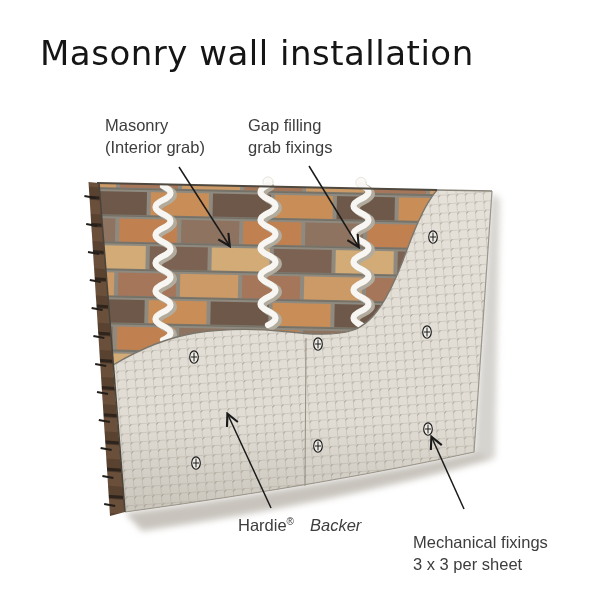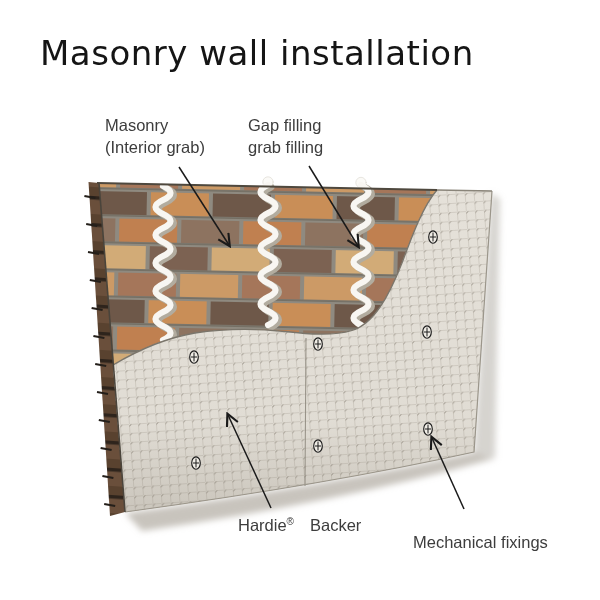--- a/index.html
+++ b/index.html
@@ -5,21 +5,21 @@
   html,body{margin:0;padding:0;background:#fff;}
   .stage{position:relative;width:576px;height:600px;background:#ffffff;overflow:hidden;}
   .illu{position:absolute;left:0;top:0;width:600px;height:600px;}
   .title{position:absolute;left:40px;top:33px;
          font-family:"DejaVu Sans",sans-serif;font-size:34px;line-height:1.2;
          font-weight:400;letter-spacing:.5px;color:#151515;white-space:nowrap;}
   .callout{position:absolute;font-family:"Liberation Sans",sans-serif;
            font-size:16.5px;line-height:21.5px;color:#3d3d3d;white-space:nowrap;}
   .callout span{display:inline;margin-left:16px;}
   sup.reg{font-size:10px;line-height:0;}
-  .rest{margin-left:4px;}
+  .rest{margin-left:4px;font-style:italic;}
   #c-masonry{left:105px;top:115px;}
   #c-gap{left:248px;top:115px;}
   #c-hardie{left:222px;top:515px;}
   #c-fix{left:413px;top:532px;}
 </style>
 </head>
 <body>
 
 <div class="stage">
 
@@ -168,24 +168,25 @@
 
   <div class="title">Masonry wall installation</div>
 
   <div class="callout" id="c-masonry">
     <div>Masonry</div>
     <div>(Interior grab)</div>
   </div>
 
   <div class="callout" id="c-gap">
     <div>Gap filling</div>
-    <div>grab filling</div>
+    <div>grab fixings</div>
   </div>
 
   <div class="callout" id="c-hardie">
     <div><span>Hardie</span><sup class="reg">®</sup><span class="rest">Backer</span></div>
   </div>
 
   <div class="callout" id="c-fix">
     <div>Mechanical fixings</div>
+    <div>3 x 3 per sheet</div>
   </div>
 
 </div>
 
 </body></html>

